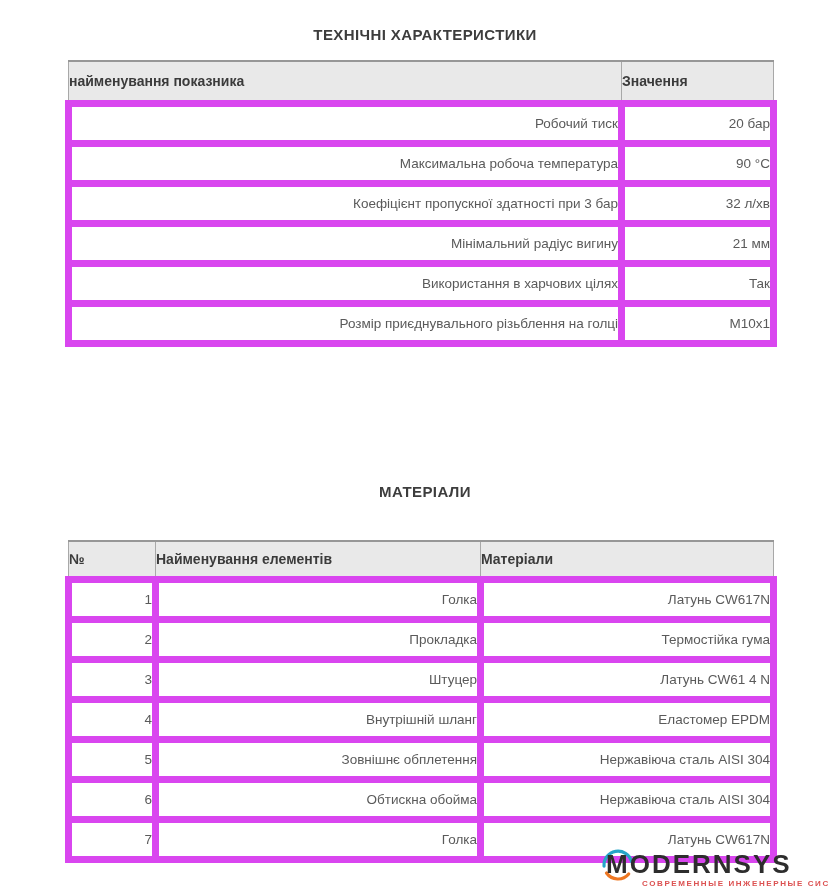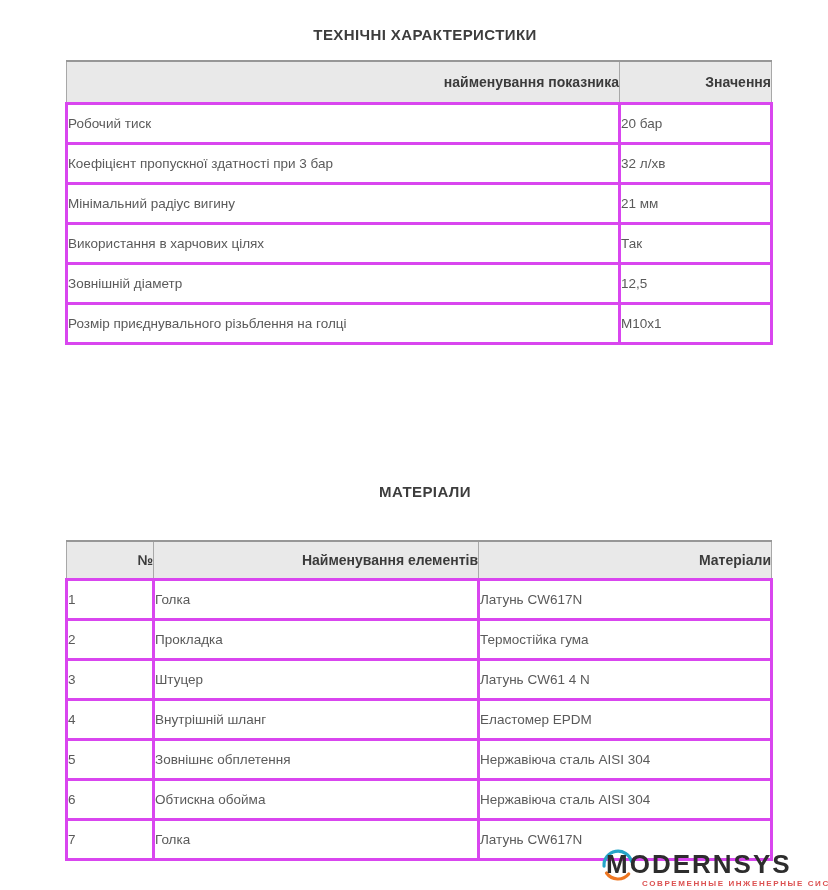--- a/index.html
+++ b/index.html
@@ -25,32 +25,32 @@
     border:1px solid #a8a8a8;
     border-top:2px solid #979797;
     border-bottom:2px solid #a3a3a3;
   }
   #specs-table { top:60px; }
   #materials-table { top:540px; }
 
   th {
     background:#e9e9e9;
     font-size:14px; font-weight:bold; color:#3b3b3b;
-    text-align:right; vertical-align:middle;
+    text-align:left; vertical-align:middle;
     border:1px solid #a8a8a8;
     border-bottom:2px solid #a5a5a5;
   }
   #specs-table th { height:42px; }
   #materials-table th { height:38px; }
 
   td {
     font-size:13.5px; color:#5a5a5a;
-    text-align:left; vertical-align:middle;
+    text-align:right; vertical-align:middle;
     height:40px;
-    border:3px solid #d946ef;
+    border:7px solid #d946ef;
     background:transparent;
   }
   #specs-table .c-name  { width:553px; }
   #specs-table .c-value { width:152px; }
   #materials-table .c-num     { width:87px; }
   #materials-table .c-element { width:325px; }
   #materials-table .c-material{ width:293px; }
 
   
   #logo {
@@ -86,34 +86,34 @@
       <th>найменування показника</th>
       <th>Значення</th>
     </tr>
   </thead>
   <tbody>
     <tr>
       <td>Робочий тиск</td>
       <td>20 бар</td>
     </tr>
     <tr>
+      <td>Максимальна робоча температура</td>
+      <td>90 °C</td>
+    </tr>
+    <tr>
       <td>Коефіцієнт пропускної здатності при 3 бар</td>
       <td>32 л/хв</td>
     </tr>
     <tr>
       <td>Мінімальний радіус вигину</td>
       <td>21 мм</td>
     </tr>
     <tr>
       <td>Використання в харчових цілях</td>
       <td>Так</td>
-    </tr>
-    <tr>
-      <td>Зовнішній діаметр</td>
-      <td>12,5</td>
     </tr>
     <tr>
       <td>Розмір приєднувального різьблення на голці</td>
       <td>M10x1</td>
     </tr>
   </tbody>
 </table>
 
 <h2 id="title-materials" class="doc-title">МАТЕРІАЛИ</h2>
 

